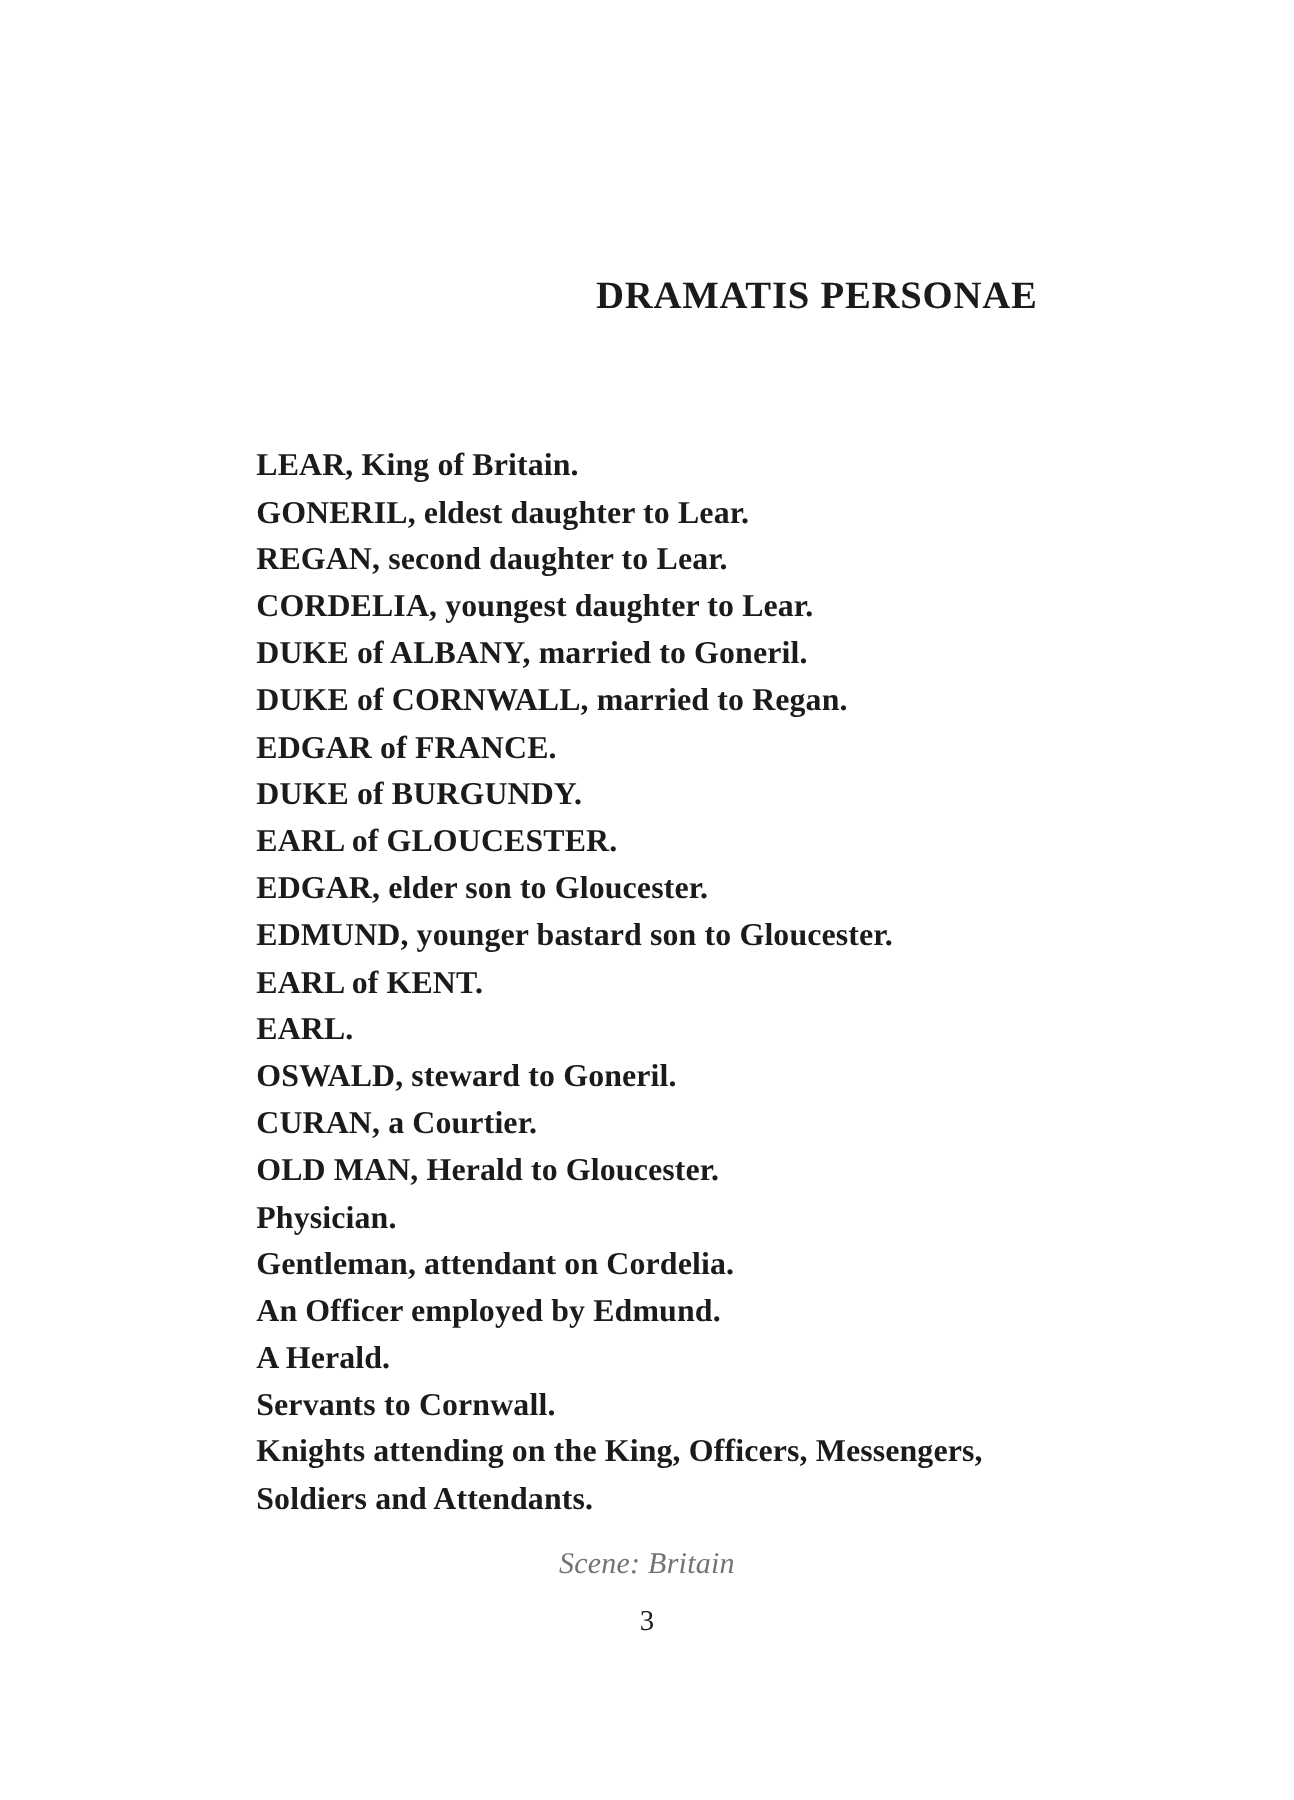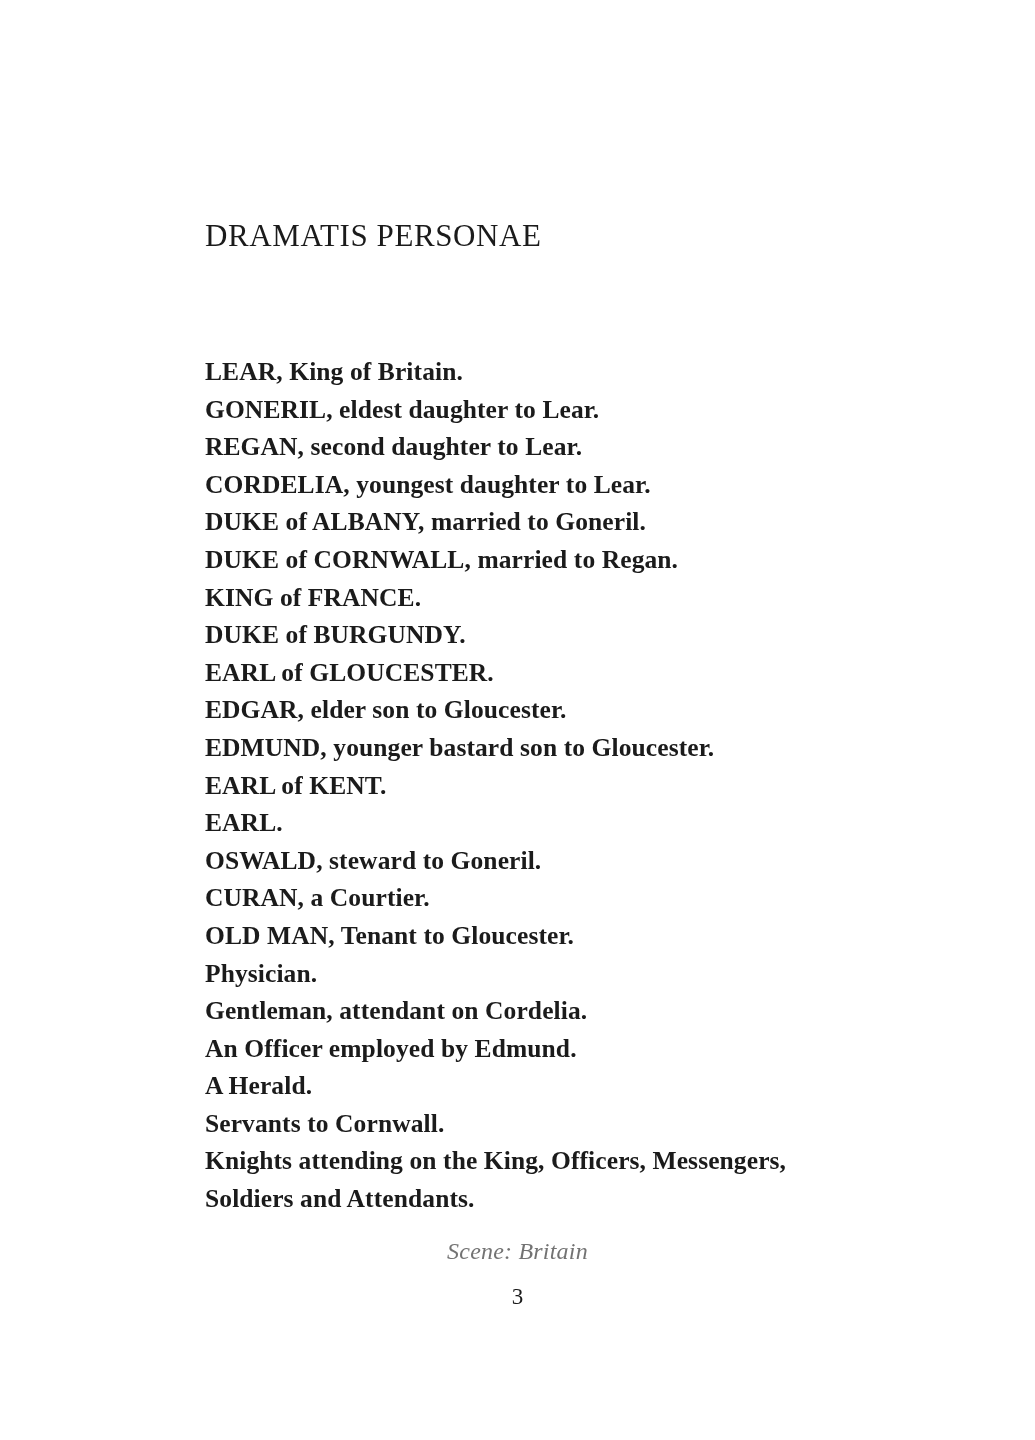--- a/index.html
+++ b/index.html
@@ -29,23 +29,23 @@
   .content-block {
     position: absolute;
     left: 205px;
     top: 216px;
     width: 625px;
   }
 
   .page-title {
     font-size: 31px;
     line-height: 40px;
-    text-align: left;
+    text-align: right;
     letter-spacing: 0.6px;
-    font-weight: 400;
+    font-weight: 700;
     color: #1b1b1b;
     margin: 0;
     white-space: nowrap;
   }
 
   .cast-list {
     margin: 0;
     padding: 0;
     list-style: none;
     margin-top: 97px;
@@ -88,30 +88,30 @@
 
     <h1 class="page-title">DRAMATIS PERSONAE</h1>
 
     <ul class="cast-list">
       <li class="cast-entry">LEAR, King of Britain.</li>
       <li class="cast-entry">GONERIL, eldest daughter to Lear.</li>
       <li class="cast-entry">REGAN, second daughter to Lear.</li>
       <li class="cast-entry">CORDELIA, youngest daughter to Lear.</li>
       <li class="cast-entry">DUKE of ALBANY, married to Goneril.</li>
       <li class="cast-entry">DUKE of CORNWALL, married to Regan.</li>
-      <li class="cast-entry">KING of FRANCE.</li>
+      <li class="cast-entry">EDGAR of FRANCE.</li>
       <li class="cast-entry">DUKE of BURGUNDY.</li>
       <li class="cast-entry">EARL of GLOUCESTER.</li>
       <li class="cast-entry">EDGAR, elder son to Gloucester.</li>
       <li class="cast-entry">EDMUND, younger bastard son to Gloucester.</li>
       <li class="cast-entry">EARL of KENT.</li>
       <li class="cast-entry">EARL.</li>
       <li class="cast-entry">OSWALD, steward to Goneril.</li>
       <li class="cast-entry">CURAN, a Courtier.</li>
-      <li class="cast-entry">OLD MAN, Tenant to Gloucester.</li>
+      <li class="cast-entry">OLD MAN, Herald to Gloucester.</li>
       <li class="cast-entry">Physician.</li>
       <li class="cast-entry">Gentleman, attendant on Cordelia.</li>
       <li class="cast-entry">An Officer employed by Edmund.</li>
       <li class="cast-entry">A Herald.</li>
       <li class="cast-entry">Servants to Cornwall.</li>
       <li class="cast-entry">Knights attending on the King, Officers, Messengers, Soldiers and Attendants.</li>
     </ul>
 
     <div class="scene-note">Scene: Britain</div>
 

